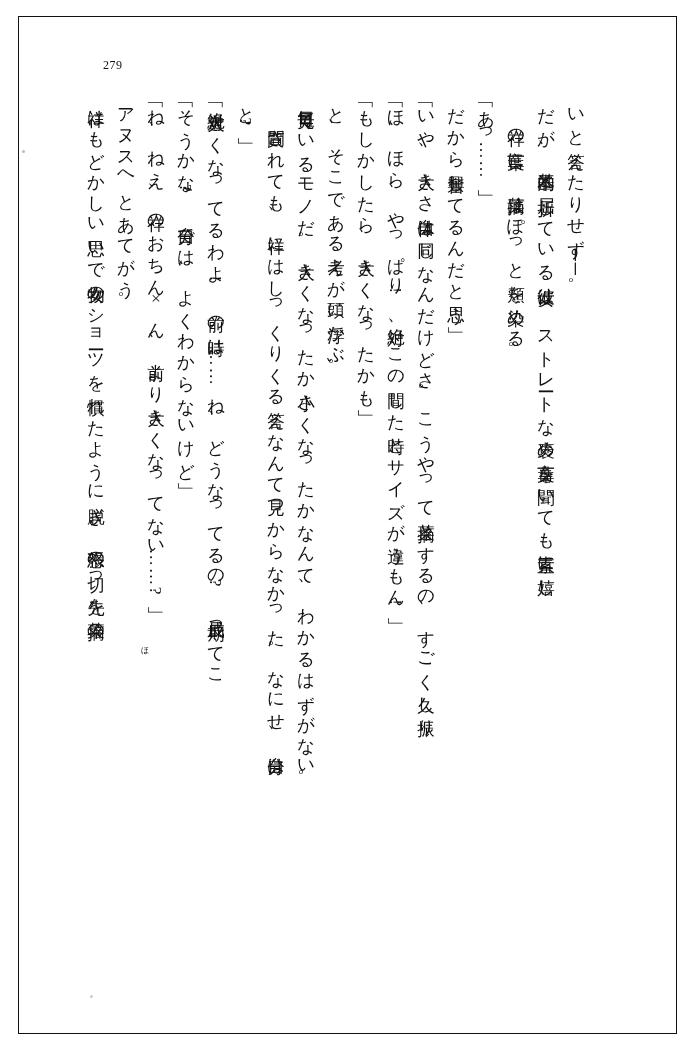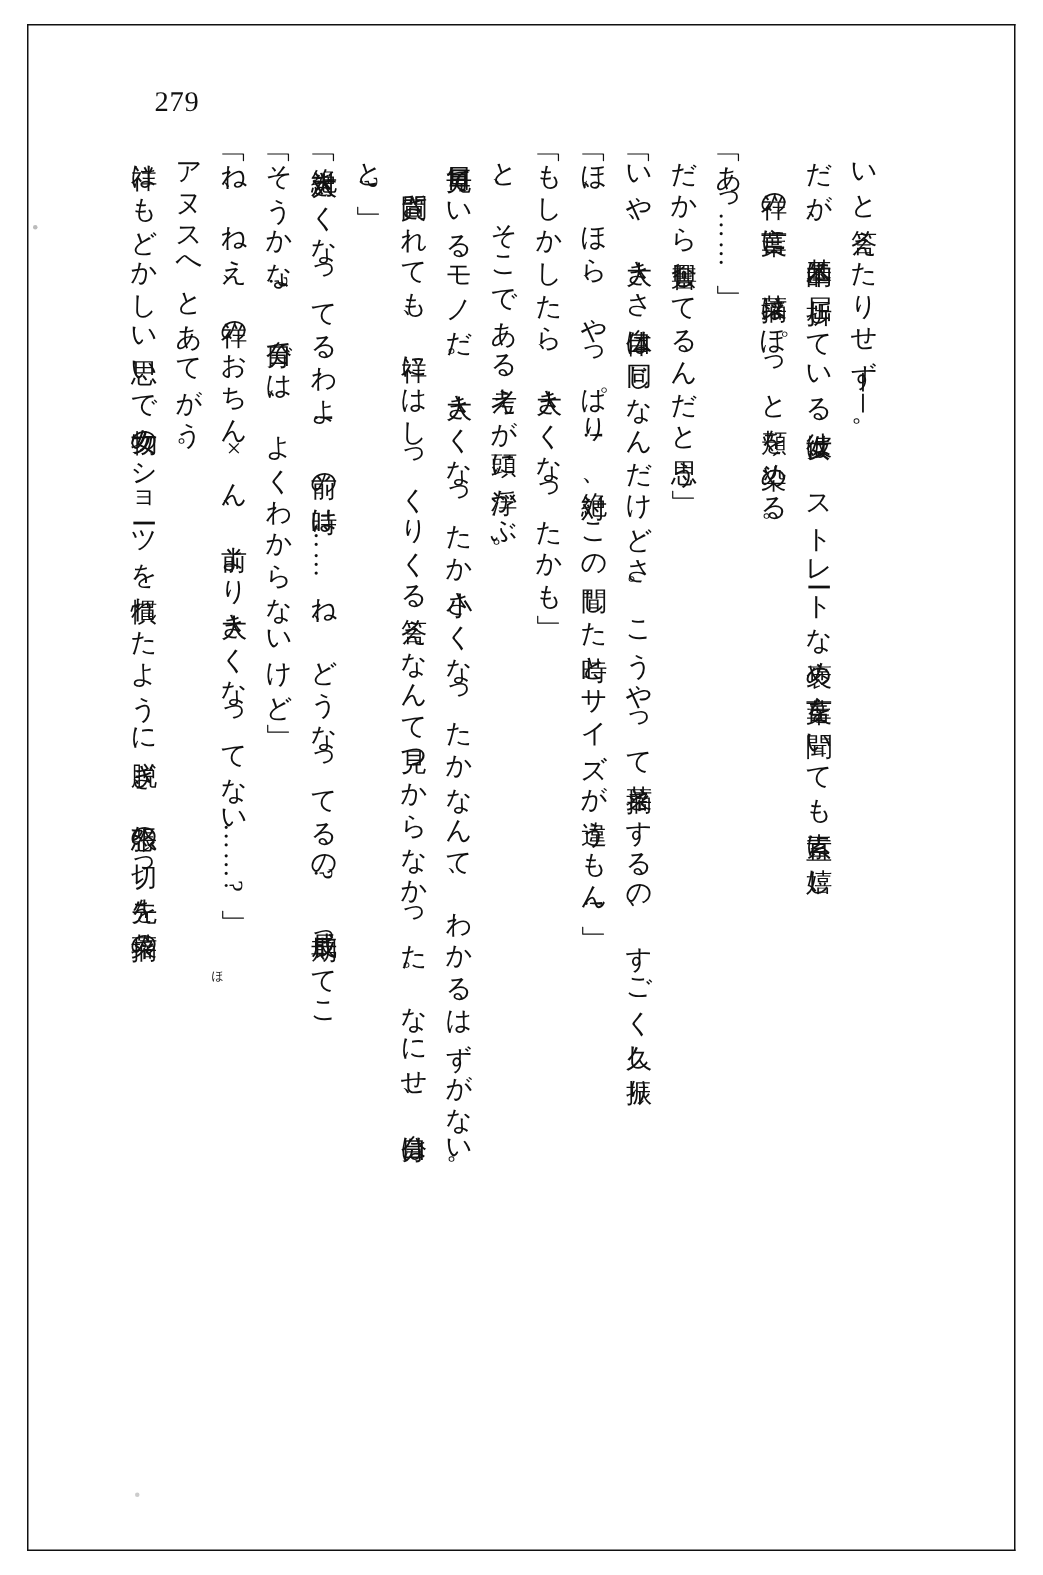--- a/index.html
+++ b/index.html
@@ -51,21 +51,21 @@
     left: 18px;
     right: 18px;
     bottom: 16px;
     height: 1px;
     background: #111;
   }
   .page-number {
     position: absolute;
     left: 103px;
     top: 58px;
-    font-size: 19px;
+    font-size: 12px;
     letter-spacing: 0.5px;
     font-family: "Liberation Serif", serif;
     color: #111;
   }
   
   .text-block {
     position: absolute;
     top: 96px;
     right: 54px;
     height: 880px;

